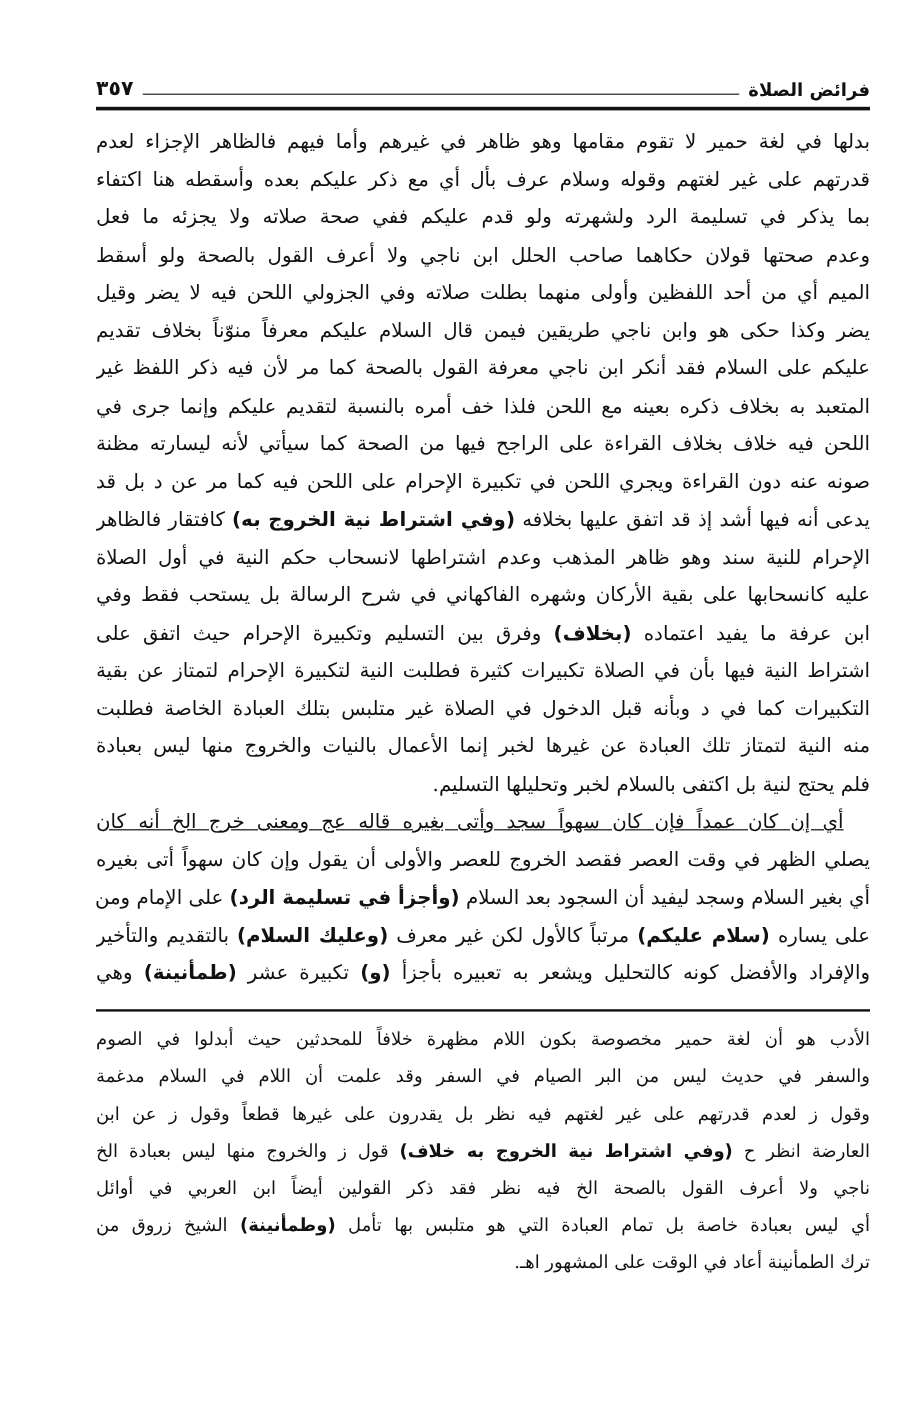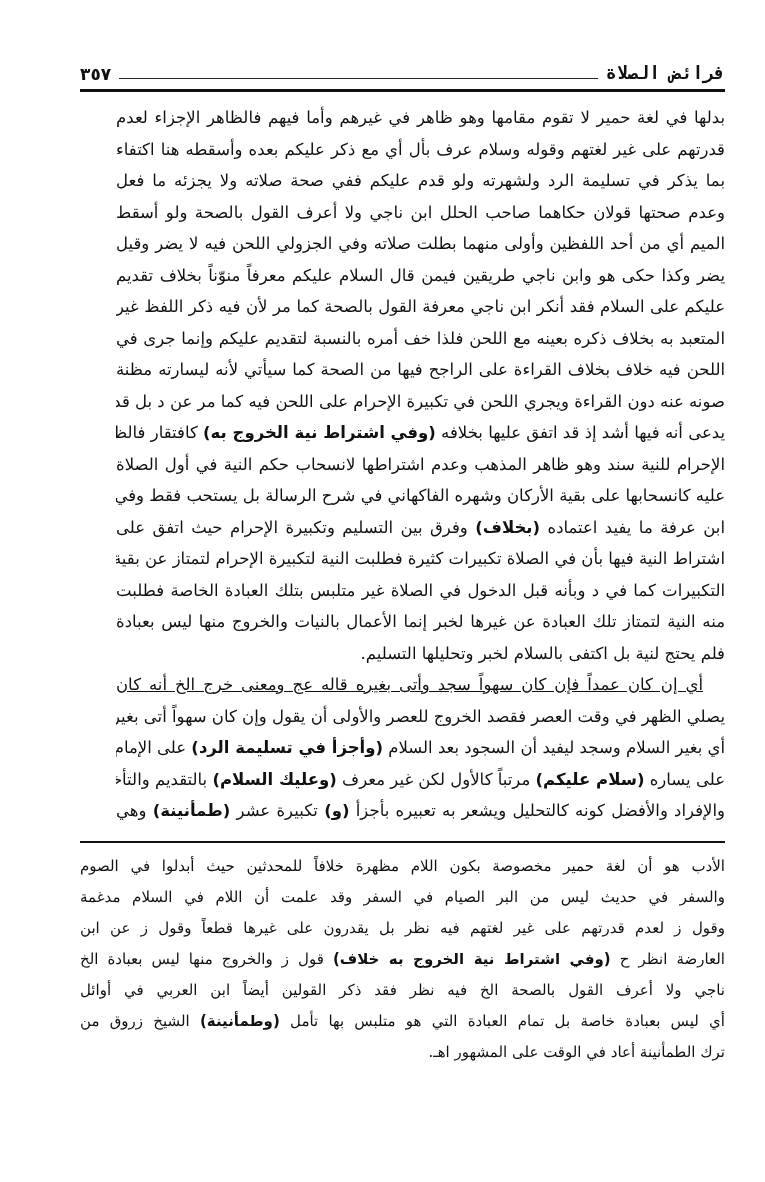--- a/index.html
+++ b/index.html
@@ -23,24 +23,23 @@
   }
   .header {
     direction: rtl;
     display: flex;
     align-items: flex-end;
     height: 22px;
     font-family: "DejaVu Sans", "Liberation Sans", sans-serif;
     font-weight: bold;
   }
   .header .title {
-    font-size: 18px;
+    font-size: 15px;
     white-space: nowrap;
     margin-left: 8px;
-    font-family: Liberation Mono, monospace;
   }
   .header .rule-thin {
     flex: 1;
     border-bottom: 1px solid #222;
     height: 0;
     margin-bottom: 5px;
   }
   .header .pagenum {
     font-size: 17px;
     white-space: nowrap;
@@ -51,21 +50,20 @@
     border-bottom: 3px solid #111;
     margin-top: 5px;
   }
   .body-text {
     direction: rtl;
     text-align: justify;
     text-align-last: right;
     font-size: 16.5px;
     line-height: 31.5px;
     margin-top: 10px;
-    margin-left: 36px;
   }
   .line {
     display: block;
     text-align: justify;
     text-align-last: justify;
     white-space: nowrap;
     overflow: hidden;
   }
   .line.last {
     text-align-last: right;

